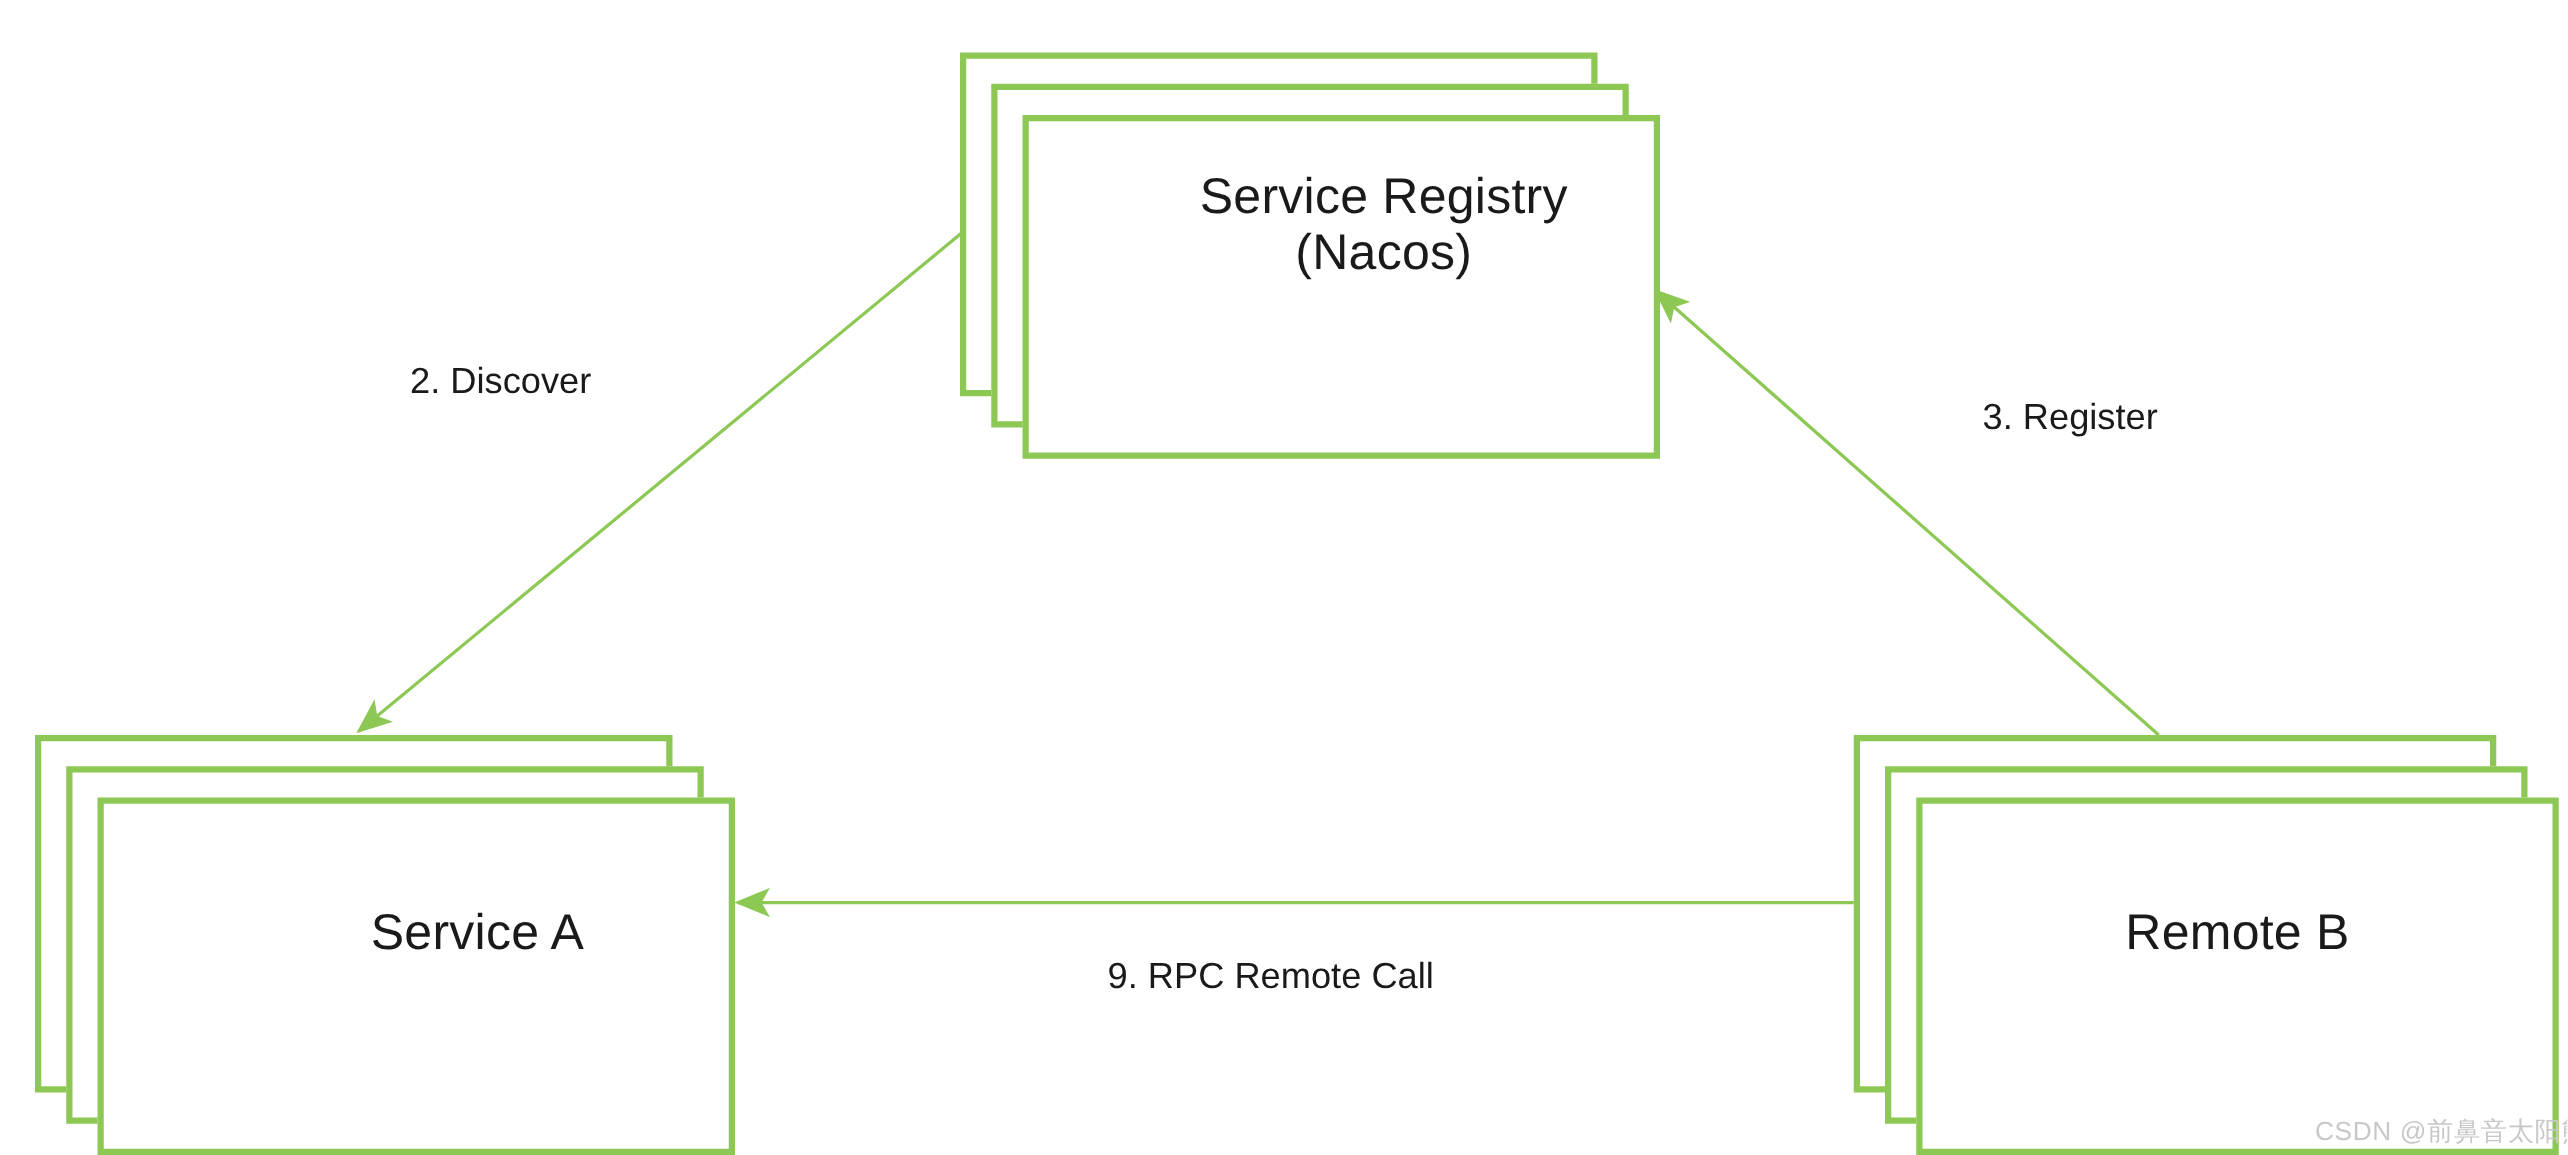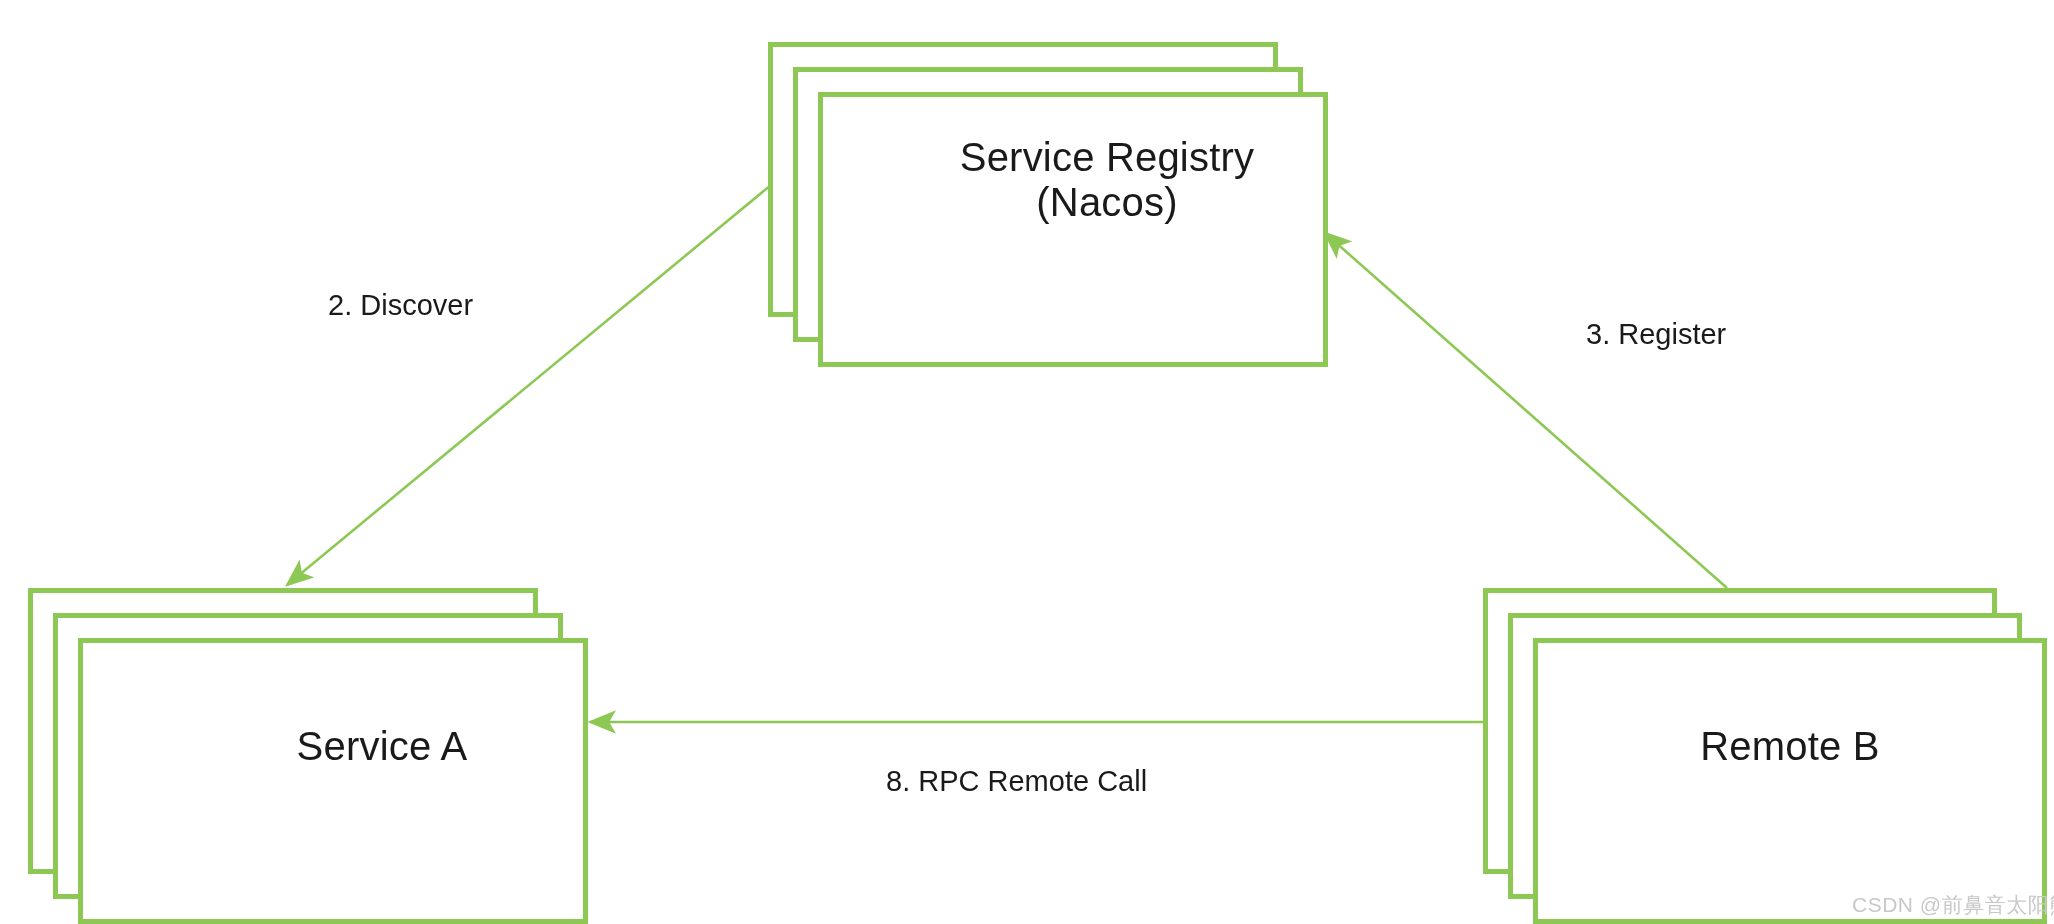--- a/index.html
+++ b/index.html
@@ -108,17 +108,17 @@
 
     <line x1="771" y1="185" x2="287" y2="585" stroke="#8DC855" stroke-width="2.6" marker-end="url(#arrowhead)"></line>
 
     <line x1="1483" y1="722" x2="590" y2="722" stroke="#8DC855" stroke-width="2.6" marker-end="url(#arrowhead)"></line>
   </svg>
 
   <div class="edge-label" style="left:1586px; top:318px;">3. Register</div>
 
   <div class="edge-label" style="left:310px; top:289px;margin-left:18px;">2. Discover</div>
 
-  <div class="edge-label" style="left:886px; top:765px;">8. RPC Remote Call</div>
+  <div class="edge-label" style="left:886px; top:765px;">9. RPC Remote Call</div>
 
   <div id="watermark" style="left:1852px; top:891px;">CSDN @前鼻音太阳熊</div>
 
 </div>
 
 </body></html>

